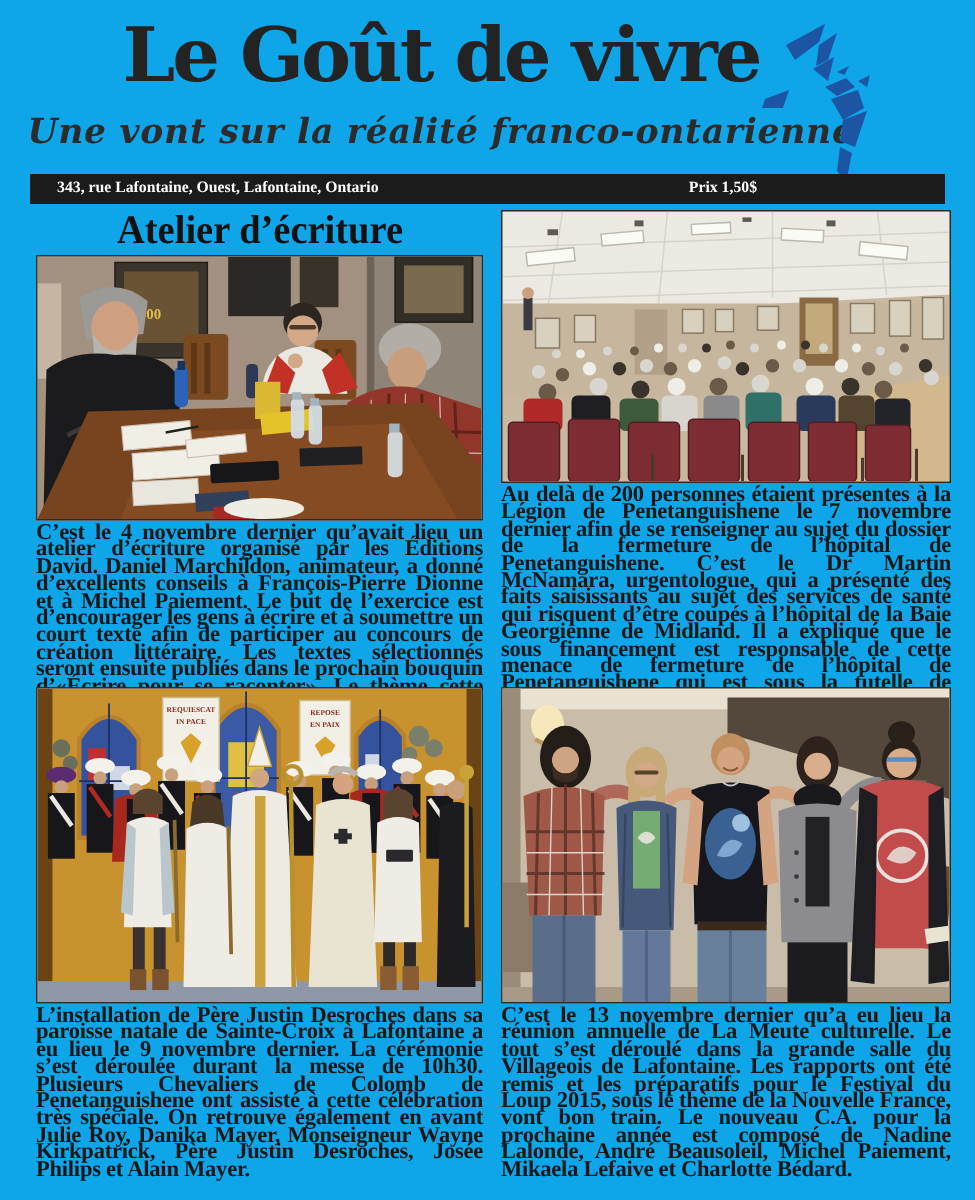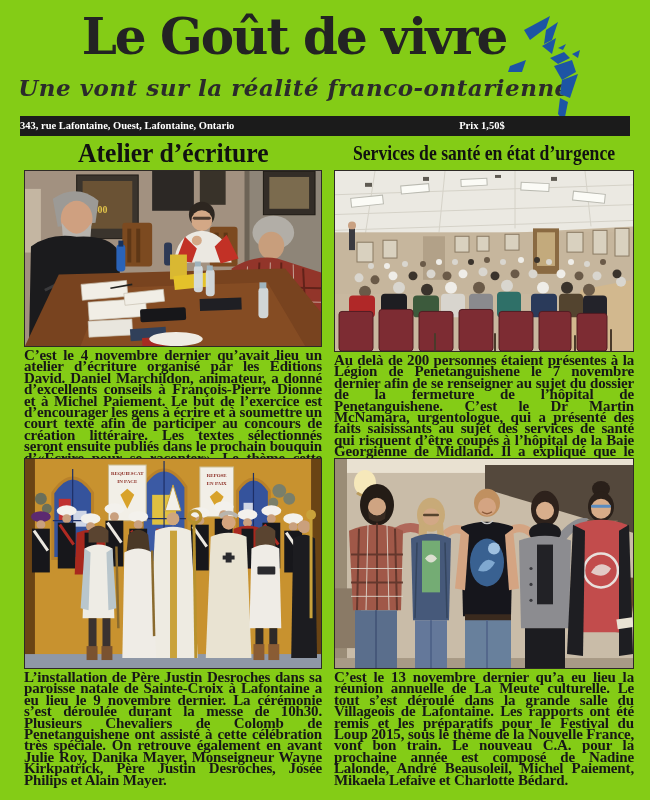--- a/index.html
+++ b/index.html
@@ -1,19 +1,19 @@
 <!DOCTYPE html>
 <html lang="fr"><head>
 <meta charset="utf-8">
 <style>
   * { margin:0; padding:0; box-sizing:border-box; }
   html,body { background:#ffffff; }
   .page {
     position:relative; width:650px; height:800px; margin:0 auto;
-    background:#84cc16; overflow:hidden;
+    background:#0ea5e9; overflow:hidden;
     font-family:"Liberation Serif", serif; color:#1a1a1a;
   }
   
   .masthead { position:relative; height:112px; }
   .mast-title {
     position:absolute; left:0; top:8px; width:588px; text-align:center;
     font-family:"DejaVu Serif", serif; font-weight:bold;
     font-size:50px; letter-spacing:-2px; color:#232323; line-height:58px;
   }
   .mast-tagline {
@@ -21,21 +21,21 @@
     font-family:"DejaVu Serif", serif; font-style:italic; font-weight:bold;
     font-size:23px; letter-spacing:0.5px; color:#2b2b2b;
   }
   .mast-bird { position:absolute; right:58px; top:14px; width:86px; height:112px; }
   
   .infobar {
     position:relative; margin:4px 20px 0 20px; height:20px;
     background:#1b1b1b; color:#ffffff;
     font-size:10.5px; font-weight:bold; line-height:20px;
   }
-  .infobar .addr  { position:absolute; left:0; top:0; }
+  .infobar .addr  { position:absolute; left:18px; top:0; }
   .infobar .ed    { position:absolute; left:50%; top:0; transform:translateX(-50%); white-space:nowrap; }
   .infobar .price { position:absolute; left:72%; top:0; white-space:nowrap; }
   
   .articles {
     display:grid; grid-template-columns:298px 300px; column-gap:12px;
     grid-template-rows:318px auto; margin:2px 20px 0 24px;
   }
   .headline {
     height:30px; display:flex; align-items:center; justify-content:center;
     font-weight:bold; white-space:nowrap; color:#111;
@@ -171,23 +171,20 @@
           <rect x="64" y="150" width="44" height="16" fill="#e9e6de" stroke="#c9c1b2" stroke-width="0.7" transform="rotate(-3 86 158)"></rect>
           <rect x="106" y="158" width="36" height="12" fill="#30405a" transform="rotate(-4 124 164)"></rect>
           <rect x="118" y="167" width="38" height="9" fill="#a62a22" transform="rotate(-3 137 171)"></rect>
           <ellipse cx="152" cy="169" rx="27" ry="7" fill="#efece4"></ellipse>
         </svg>
       </figure>
       <p class="bodytext">C’est le 4 novembre dernier qu’avait lieu un atelier d’écriture organisé par les Éditions David. Daniel Marchildon, animateur, a donné d’excellents conseils à François-Pierre Dionne et à Michel Paiement. Le but de l’exercice est d’encourager les gens à écrire et à soumettre un court texte afin de participer au concours de création littéraire.  Les textes sélectionnés seront ensuite publiés dans le prochain bouquin d’«Écrire pour se raconter». Le thème cette année est de «Raconter un événement qui a façonné votre identité».  Nous souhaitons bonne chance à tous nos écrivains en herbe.</p>
     </article>
 
     <article>
-      <h2 class="headline hl-sante">
-        <span class="hl-inner">Services de santé en état d’urgence</span>
-      </h2>
       <figure class="photo ph-sante">
         <svg viewBox="0 0 298 182" preserveAspectRatio="none">
           <rect width="298" height="182" fill="#c8b89f"></rect>
           <path d="M0 0 H298 V56 L0 72 Z" fill="#ebe9e2"></path>
           <g stroke="#d5d2c8" stroke-width="1">
             <path d="M0 24 L298 14"></path>
               <path d="M0 44 L298 34"></path>
               <path d="M0 60 L298 50"></path>
             <path d="M40 0 L30 66"></path>
               <path d="M110 0 L104 62"></path>

